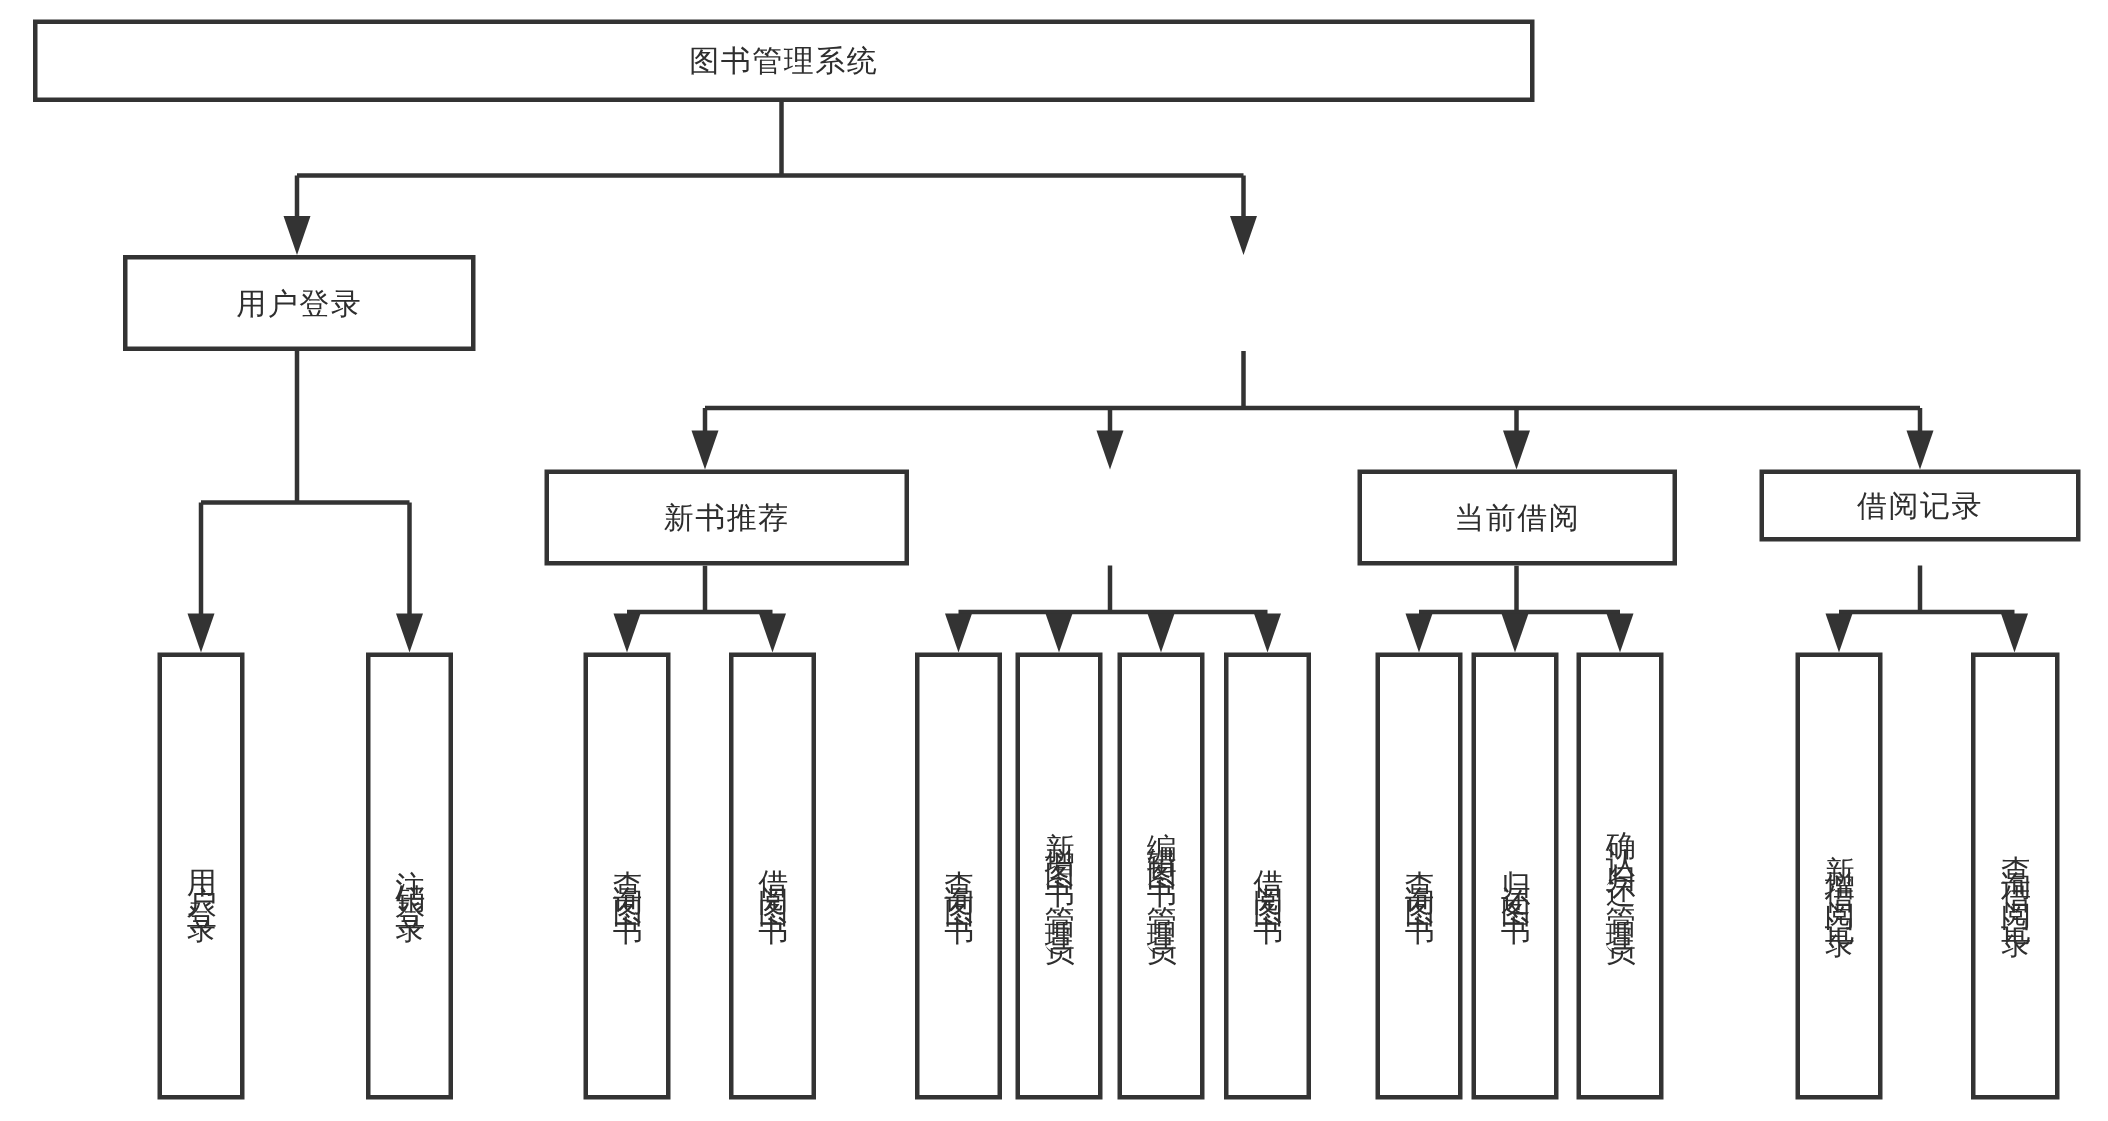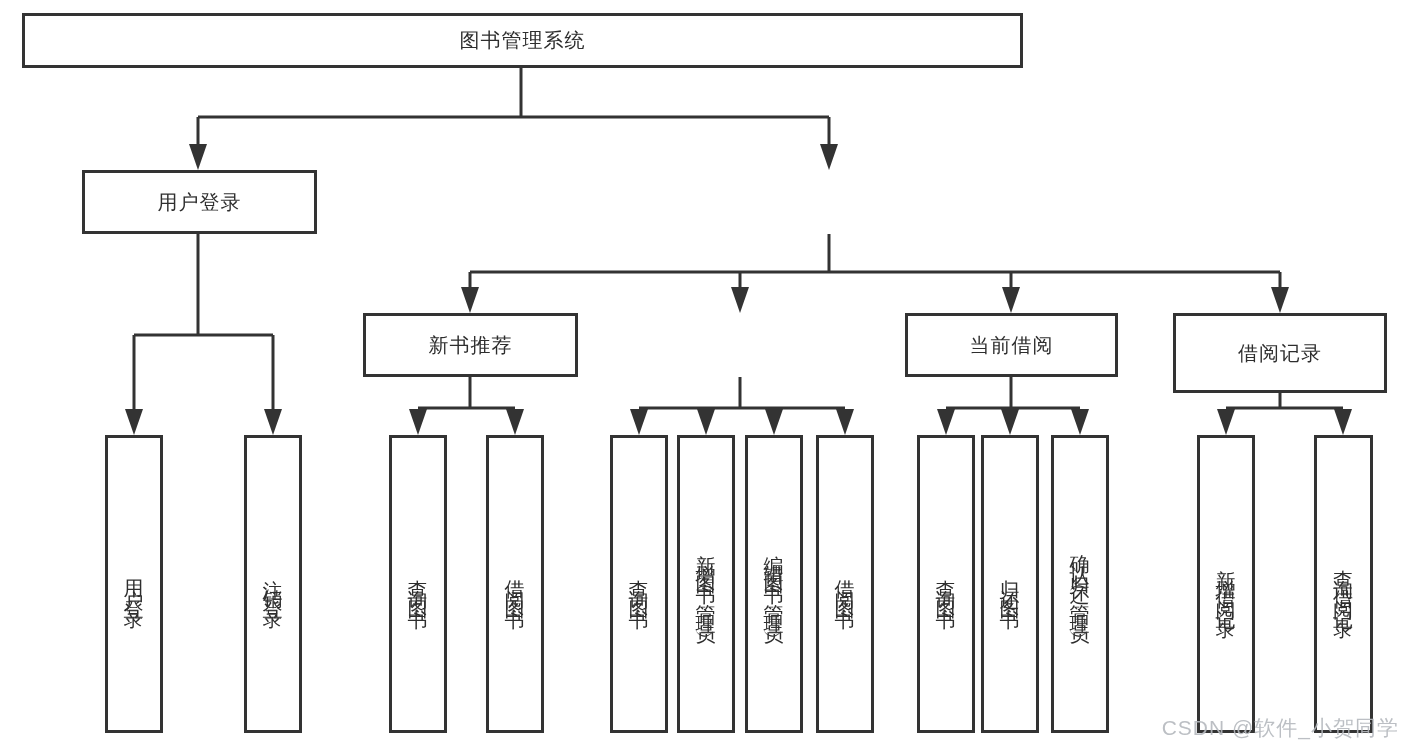--- a/index.html
+++ b/index.html
@@ -42,24 +42,24 @@
     line-height: 1;
     font-size: 20px;
     overflow: hidden;
   }
   
   .n-root   { left: 22px;  top: 13px;  width: 1001px; height: 55px; }
   
   .n-login  { left: 82px;  top: 170px; width: 235px; height: 64px; }
   .n-mgmt   { left: 712px; top: 170px; width: 235px; height: 64px; }
   
-  .n-g0 { left: 363px;  top: 313px; width: 215px; height: 64px; }
+  .n-g0 { left: 363px;  top: 313px; width: 243px; height: 64px; }
   .n-g1 { left: 632px;  top: 313px; width: 216px; height: 64px; }
   .n-g2 { left: 905px;  top: 313px; width: 213px; height: 64px; }
-  .n-g3 { left: 1173px; top: 313px; width: 214px; height: 80px; }
+  .n-g3 { left: 1173px; top: 313px; width: 214px; height: 48px; }
   
   .leaf { top: 435px; width: 58px; height: 298px; }
   .n-l0  { left: 105px;  }
   .n-l1  { left: 244px;  }
   .n-l2  { left: 389px;  }
   .n-l3  { left: 486px;  }
   .n-l4  { left: 610px;  }
   .n-l5  { left: 677px;  }
   .n-l6  { left: 745px;  }
   .n-l7  { left: 816px;  }
@@ -163,15 +163,14 @@
   <div class="node vnode leaf n-l6">编辑图书（管理员）</div>
   <div class="node vnode leaf n-l7">借阅图书</div>
 
   <div class="node vnode leaf n-l8">查询图书</div>
   <div class="node vnode leaf n-l9">归还图书</div>
   <div class="node vnode leaf n-l10">确认归还（管理员）</div>
 
   <div class="node vnode leaf n-l11">新增借阅记录</div>
   <div class="node vnode leaf n-l12">查询借阅记录</div>
 
-  <div id="watermark">CSDN @软件_小贺同学</div>
 
 </div>
 
 </body></html>

